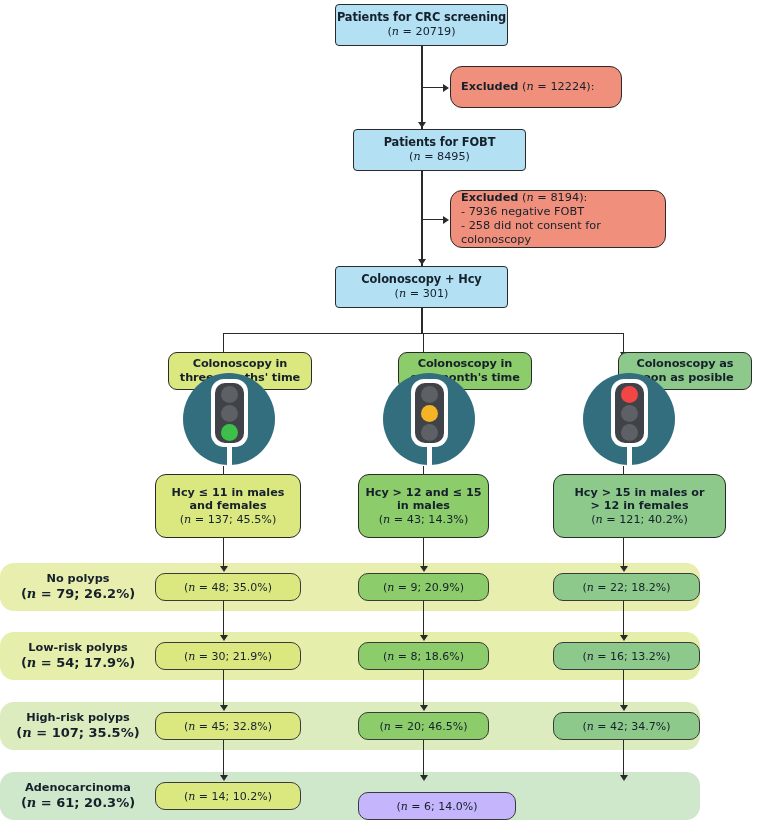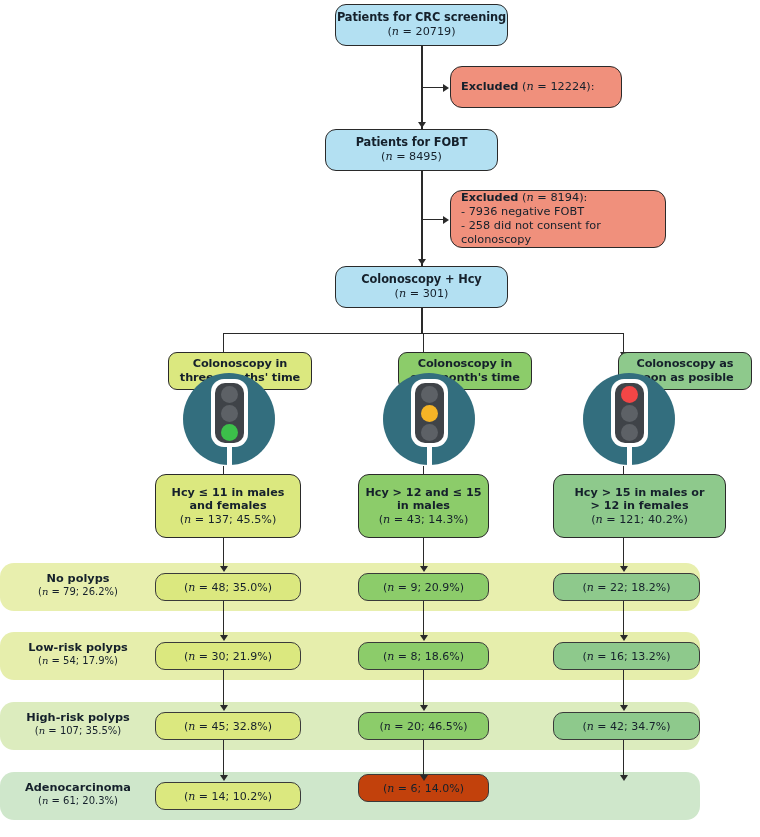--- a/index.html
+++ b/index.html
@@ -6,21 +6,21 @@
   body{
     width:760px;height:837px;position:relative;overflow:hidden;
     font-family:"DejaVu Sans","Liberation Sans",sans-serif;
     color:#15202b;
   }
   #stage{position:absolute;left:0;top:0;width:760px;height:837px;}
 
   
   .node{
     position:absolute;box-sizing:border-box;
-    border:1.3px solid #2a2a2a;border-radius:11px;
+    border:1.3px solid #2a2a2a;border-radius:4px;
     display:flex;flex-direction:column;align-items:center;justify-content:center;
     text-align:center;line-height:1.22;
   }
   .node .ttl{font-weight:bold;font-size:11.4px;letter-spacing:-.1px;}
   .node .sub{font-size:11.2px;}
   .node .ln{font-size:11.2px;}
   .node .ln.b{font-weight:bold;}
   i.nv{font-style:italic;font-family:"DejaVu Serif","Liberation Serif",serif;}
 
   .blue{background:#b3e0f2;}
@@ -36,21 +36,21 @@
 
   .crit{border-radius:11px;}
   .crit .ln{font-size:11.2px;}
 
   
   .band{position:absolute;box-sizing:border-box;border-radius:14px;}
   .band-label{
     position:absolute;text-align:center;line-height:1.25;
   }
   .band-label .bl{font-weight:bold;font-size:11.3px;display:block;}
-  .band-label .bs{font-size:10px;display:block;}
+  .band-label .bs{font-size:13px;display:block;font-weight:bold;}
 
   .cell{
     position:absolute;box-sizing:border-box;height:28px;
     border:1.3px solid #3a3a3a;border-radius:10px;
     display:flex;align-items:center;justify-content:center;
     font-size:11px;
   }
 
   
   .ln-v{position:absolute;width:1.4px;background:#2a2a2a;}
@@ -72,21 +72,21 @@
   .tl .l1{top:13px;} .tl .l2{top:32px;} .tl .l3{top:51px;}
 </style>
 </head>
 <body>
 
 <div id="stage">
     <div class="node blue" style="left: 335px; top: 4px; width: 173px; height: 42px;">
       <span class="ttl">Patients for CRC screening</span>
       <span class="sub">(<i class="nv">n</i> = 20719)</span>
     </div>
-    <div class="node blue" style="left: 325px; top: 129px; width: 173px; height: 42px;">
+    <div class="node blue" style="left: 353px; top: 129px; width: 173px; height: 42px;">
       <span class="ttl">Patients for FOBT</span>
       <span class="sub">(<i class="nv">n</i> = 8495)</span>
     </div>
     <div class="node blue" style="left: 335px; top: 266px; width: 173px; height: 42px;">
       <span class="ttl">Colonoscopy + Hcy</span>
       <span class="sub">(<i class="nv">n</i> = 301)</span>
     </div>
     <div class="node salmon" style="left: 450px; top: 66px; width: 172px; height: 42px;">
       <div class="inner">
         <div class="ln"><b>Excluded</b> <span>(<i class="nv">n</i> = 12224):</span></div>
@@ -235,20 +235,20 @@
     <div class="band" style="left: 0px; top: 772px; width: 700px; height: 48px; background: rgb(207, 231, 203);"></div>
     <div class="band-label" style="left: 8px; top: 781px; width: 140px;">
       <span class="bl">Adenocarcinoma</span>
       <span class="bs">(<i class="nv">n</i> = 61; 20.3%)</span>
     </div>
     <div class="cell" style="left: 155px; top: 782px; width: 146px; background: rgb(219, 232, 127);">
       <span>(<i class="nv">n</i> = 14; 10.2%)</span>
     </div>
     <div class="ln-v" style="left: 223px; top: 740px; height: 35px;"></div>
     <div class="arrow-d" style="left: 219.5px; top: 775px;"></div>
-    <div class="cell" style="left: 358px; top: 774px; width: 131px; background: #c2410c;">
+    <div class="cell" style="left: 358px; top: 792px; width: 158px; background: #c4b5fd;">
       <span>(<i class="nv">n</i> = 6; 14.0%)</span>
     </div>
     <div class="ln-v" style="left: 423px; top: 740px; height: 35px;"></div>
     <div class="arrow-d" style="left: 419.5px; top: 775px;"></div>
     <div class="ln-v" style="left: 623px; top: 740px; height: 35px;"></div>
     <div class="arrow-d" style="left: 619.5px; top: 775px;"></div>
   </div>
 
 </body></html>

